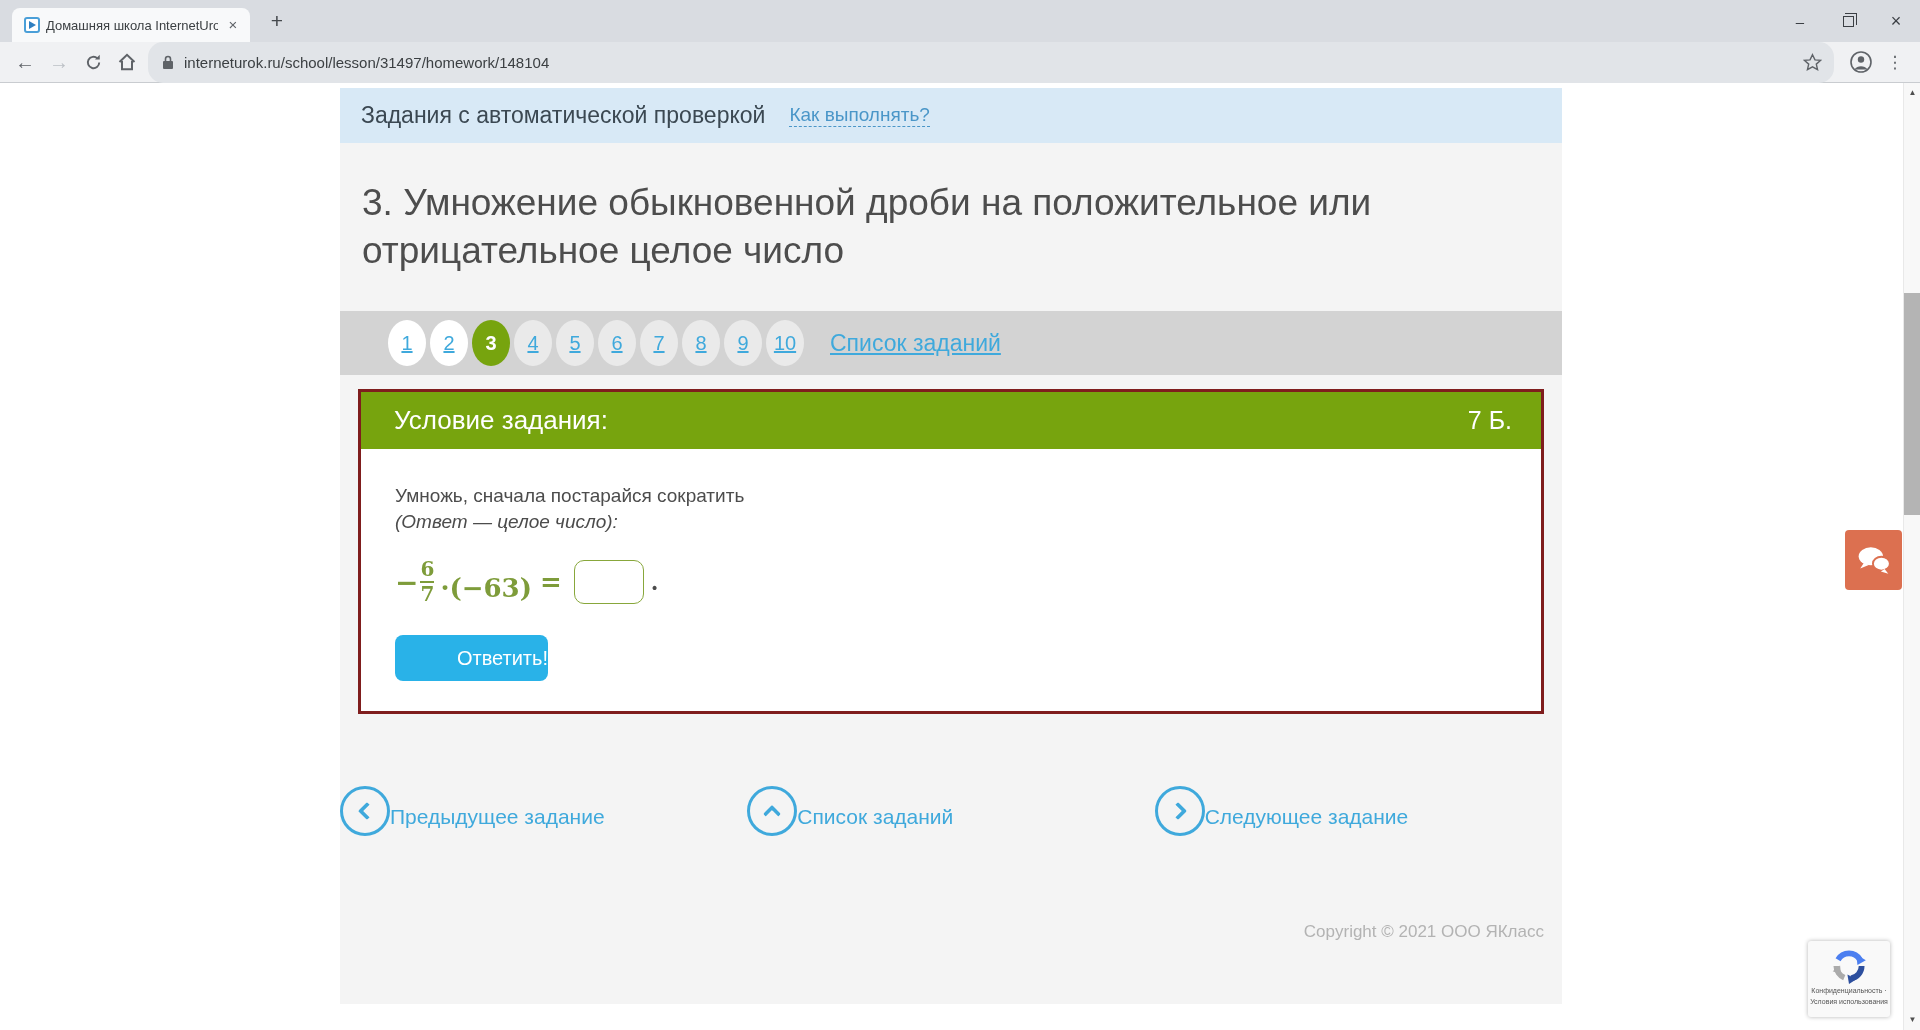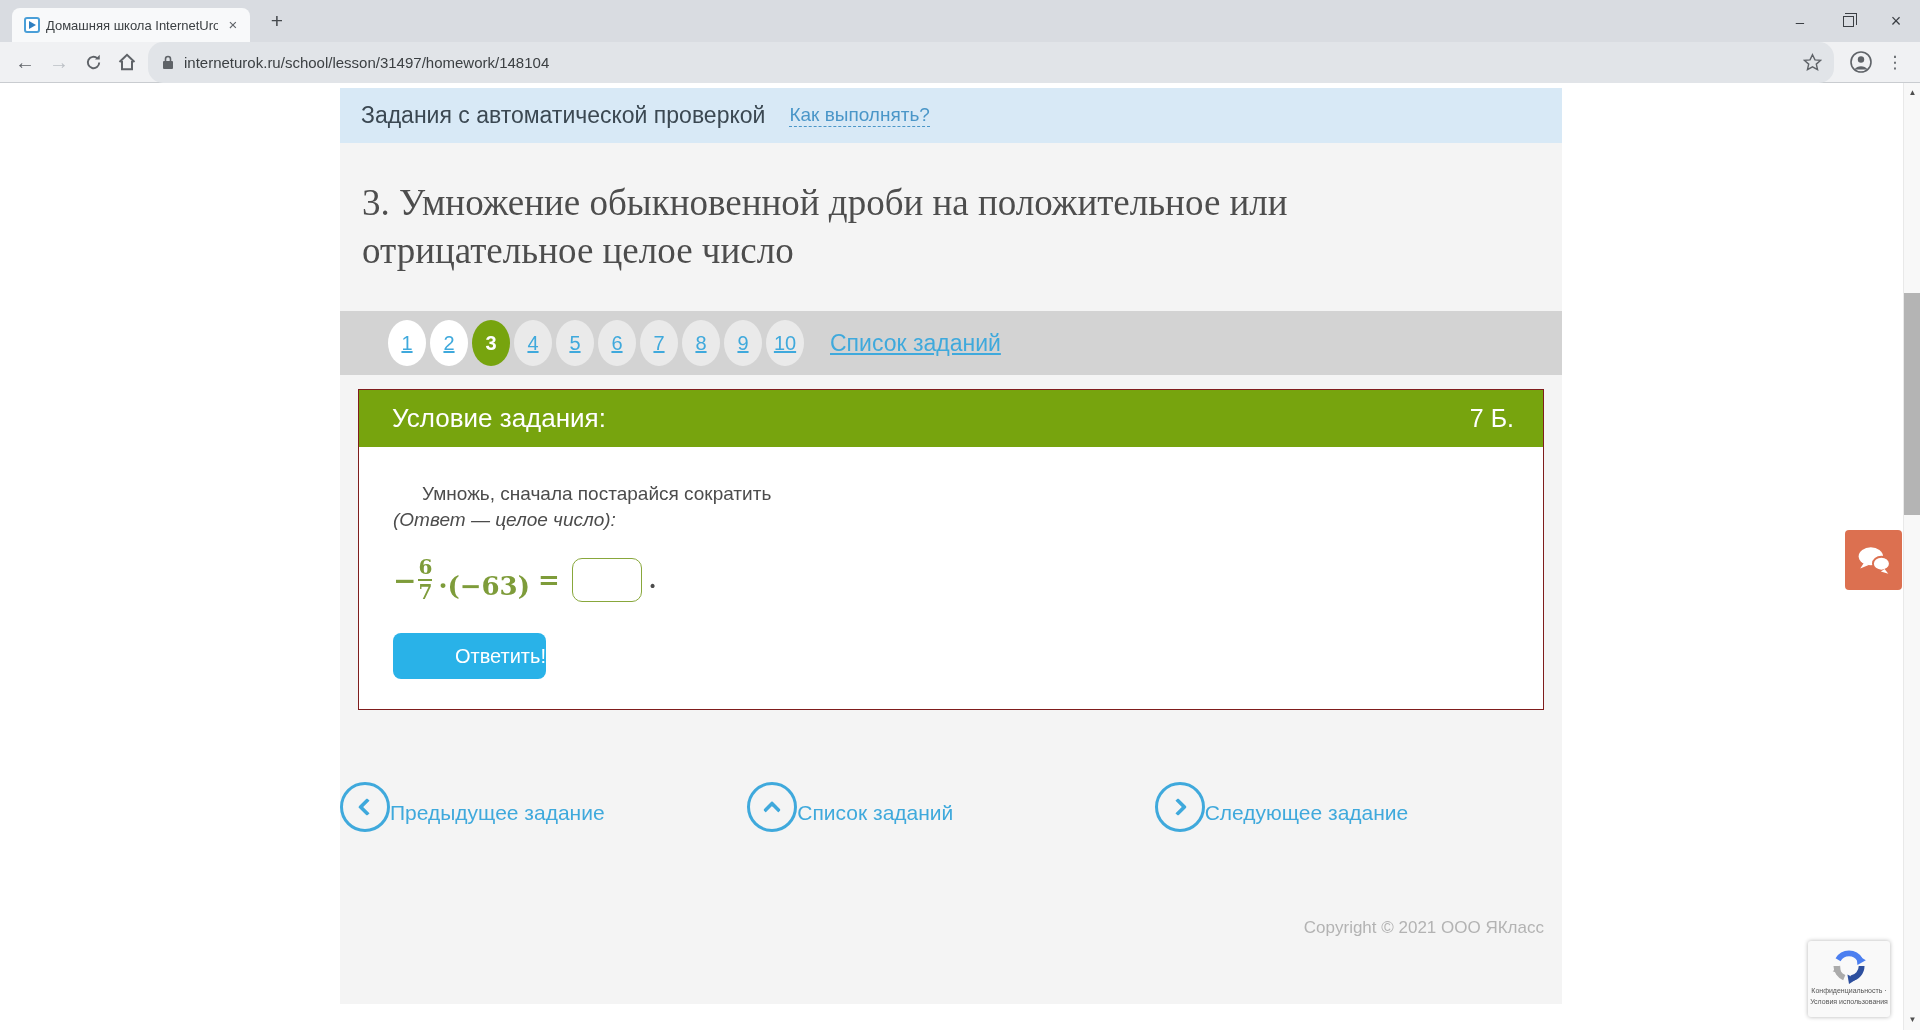--- a/index.html
+++ b/index.html
@@ -42,40 +42,40 @@
   
   .viewport { position:relative; flex:1; background:#fff; overflow:hidden; }
 
   .column { position:absolute; left:340px; top:5px; width:1222px; }
   .infobar { height:55px; background:#d8e9f6; display:flex; align-items:center; padding-left:21px; }
   .infobar .txt { font-size:23px; color:#3b4852; }
   .infobar .lnk { font-size:19px; color:#4a96c8; margin-left:24px; border-bottom:1px dashed #4a96c8;
                   cursor:pointer; line-height:1.15; }
 
   .graysec { background:#f4f4f4; height:861px; overflow:hidden; }
-  .page-title { padding:36px 60px 0 22px; font-size:37px; line-height:1.3; color:#4d4d4d; max-width:1180px;font-family:Liberation Serif, serif; }
+  .page-title { padding:36px 60px 0 22px; font-size:37px; line-height:1.3; color:#4d4d4d; max-width:1180px; }
 
   .strip { margin-top:36px; height:64px; background:#d3d3d3; display:flex; align-items:center;
            padding-left:48px; }
   .tn { width:38px; height:46px; border-radius:50%; display:flex; align-items:center; justify-content:center;
         font-size:20px; margin-right:4px; cursor:pointer; flex:none; }
   .tn span { text-decoration:underline; color:#3fa9dc; }
   .tn.plain { background:#ffffff; }
   .tn.muted { background:#eaeaea; }
   .tn.active { background:#77a40e; }
   .tn.active span { color:#fff; text-decoration:none; font-weight:bold; }
   .striplink { margin-left:22px; font-size:23px; color:#3fa9dc; text-decoration:underline; cursor:pointer; }
 
-  .card { margin:14px 18px 0; background:#fff; border:1px solid #7f1d1d; }
+  .card { margin:14px 18px 0; background:#fff; border:3px solid #7f1d1d; }
   .cardhead { height:57px; background:#77a40e; display:flex; align-items:center;
               justify-content:space-between; padding:0 29px 0 33px; }
   .cardhead .t { font-size:26px; color:#fff; }
   .cardhead .pts { font-size:25px; color:#fff; }
   .cardbody { padding:36px 34px 30px; }
-  .instr1 { font-size:19px; color:#4c4c4c;margin-left:29px; }
+  .instr1 { font-size:19px; color:#4c4c4c; }
   .instr2 { font-size:19px; color:#4c4c4c; font-style:italic; margin-top:4px; }
 
   .formula { margin-top:26px; display:flex; align-items:center;
              font-family:"DejaVu Serif", serif; font-weight:bold; color:#7e9c3a; }
   .f-minus { font-size:28px; margin-right:2px; }
   .frac { display:inline-flex; flex-direction:column; align-items:center; line-height:1.05;
           font-size:20px; margin-right:6px; }
   .frac .bar { align-self:stretch; height:2px; background:#7e9c3a; margin:1px 0; }
   .f-mid { font-size:26px;margin-top:12px; }
   .f-eq { font-size:26px; margin:0 12px 0 8px; }

